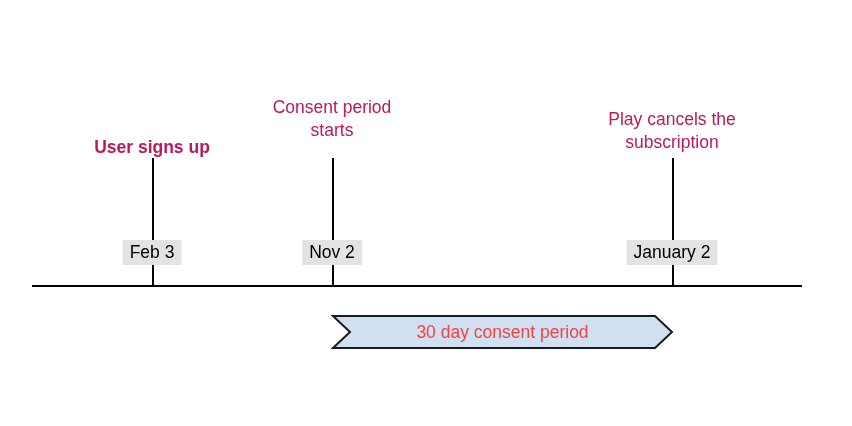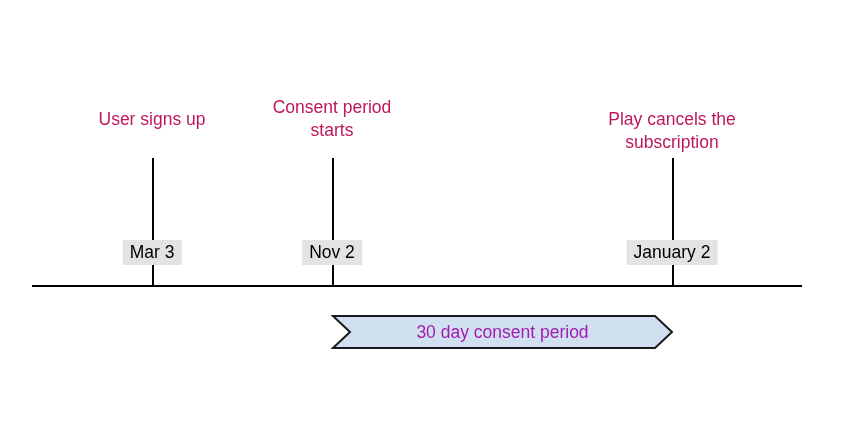--- a/index.html
+++ b/index.html
@@ -68,21 +68,21 @@
     line-height: 25px;
     padding: 0 7px;
     white-space: nowrap;
   }
 
   
   .event.e0 { left: 152px; }
   .event.e1 { left: 332px; }
   .event.e2 { left: 672px; }
 
-  .event.e0 .event-label { top: 108px; }
+  .event.e0 .event-label { top: 136px; font-weight: bold; }
   .event.e1 .event-label { top: 96px; }
   .event.e2 .event-label { top: 108px; }
 
   
   .event.e2 .event-tick { border-left-width: 2.5px; }
 
   
   .banner {
     position: absolute;
     left: 332px;
@@ -99,36 +99,36 @@
   .banner-text {
     position: absolute;
     left: 0;
     top: 0;
     width: 341px;
     height: 34px;
     display: flex;
     align-items: center;
     justify-content: center;
     font-size: 17.5px;
-    color: #a21caf;
+    color: #ef4444;
     white-space: nowrap;
     pointer-events: none;
   }
 </style>
 </head>
 <body>
 
 <div id="canvas">
 
   <div class="axis-line"></div>
 
   <div class="event e0">
     <div class="event-label">User signs up</div>
     <div class="event-tick"></div>
-    <div class="event-date">Mar 3</div>
+    <div class="event-date">Feb 3</div>
   </div>
 
   <div class="event e1">
     <div class="event-label">Consent period
 starts</div>
     <div class="event-tick"></div>
     <div class="event-date">Nov 2</div>
   </div>
 
   <div class="event e2">

